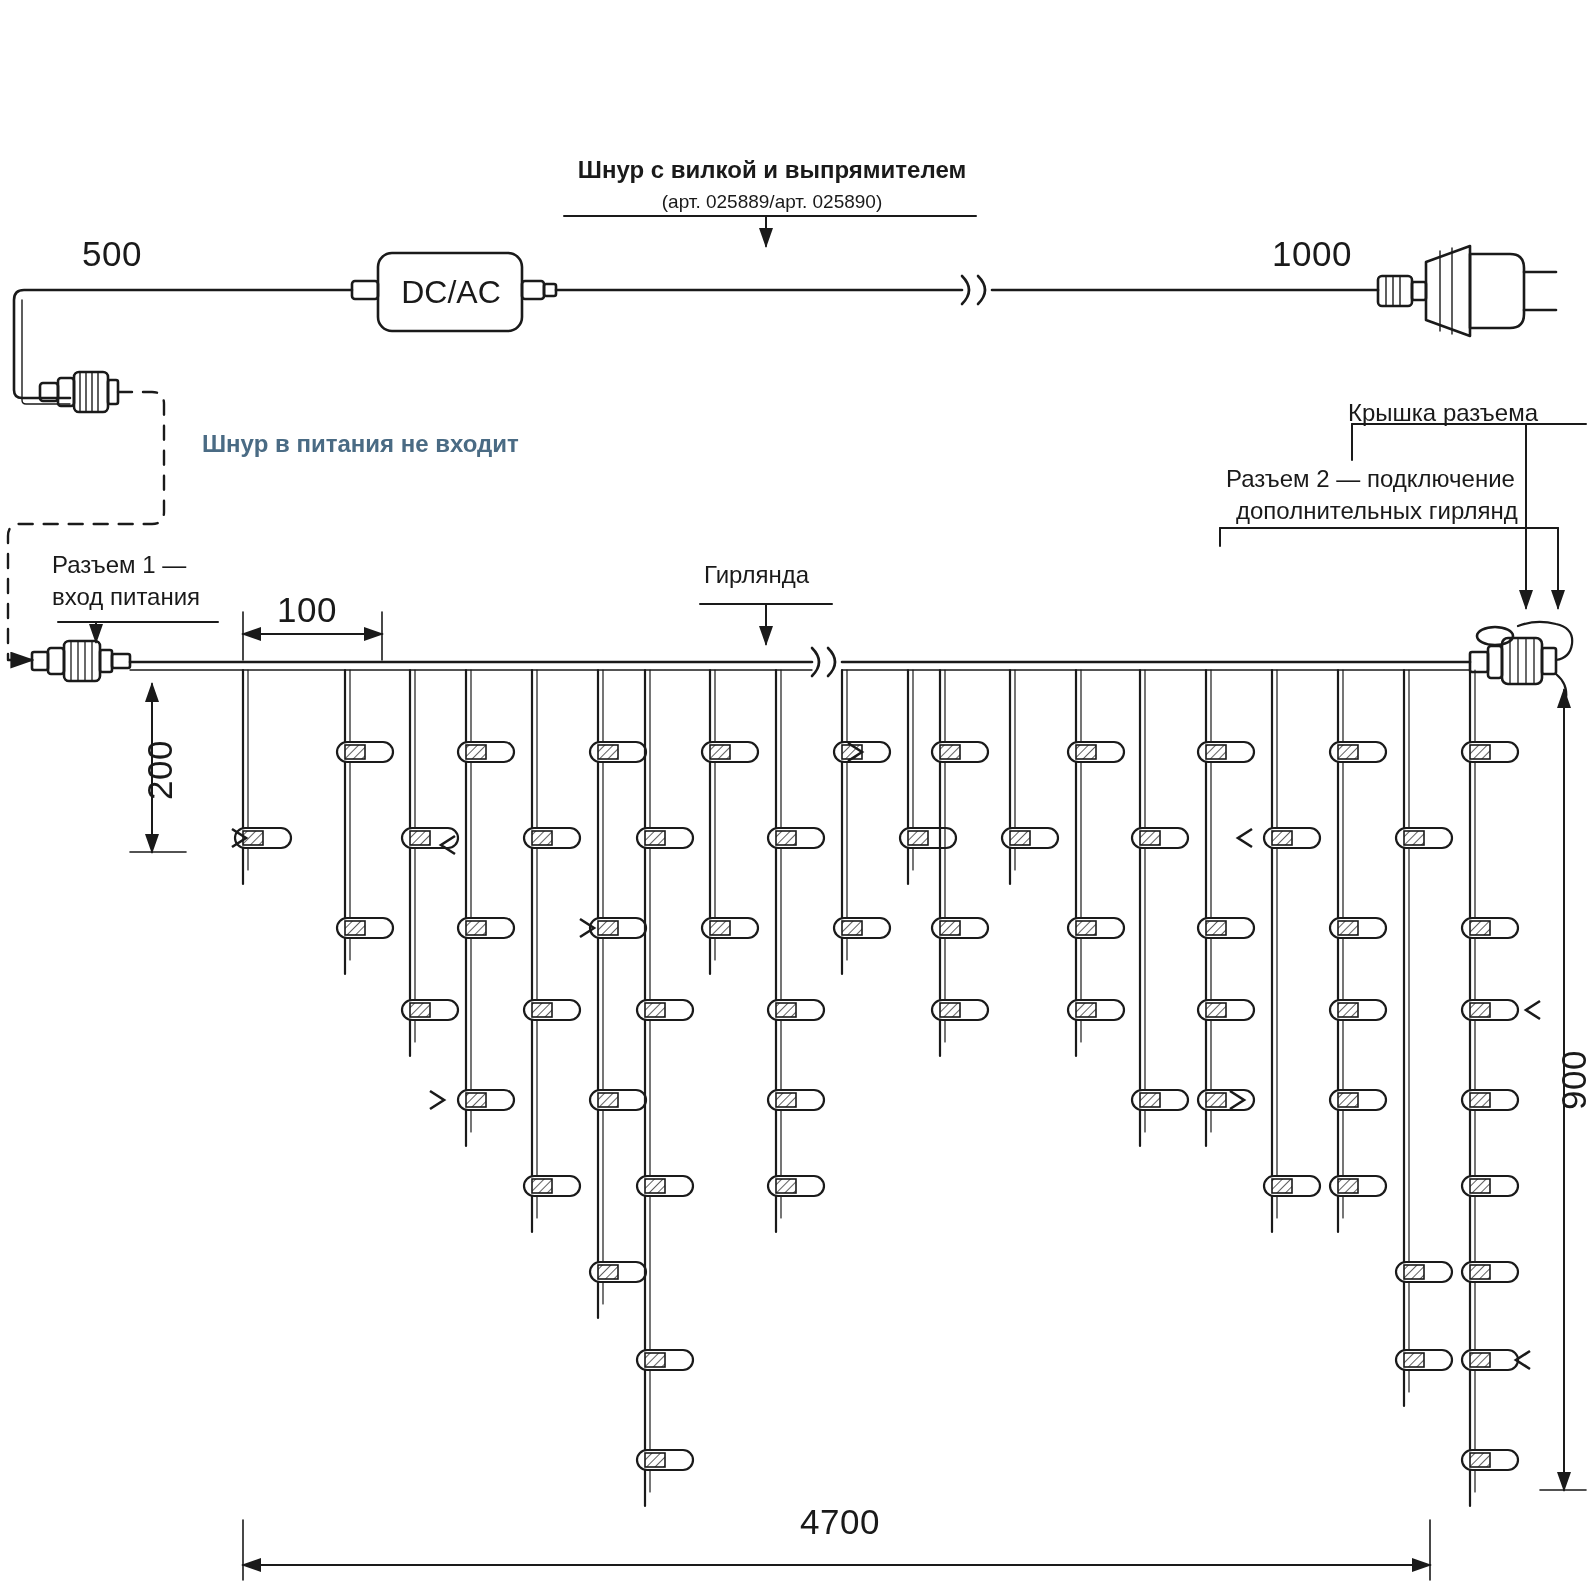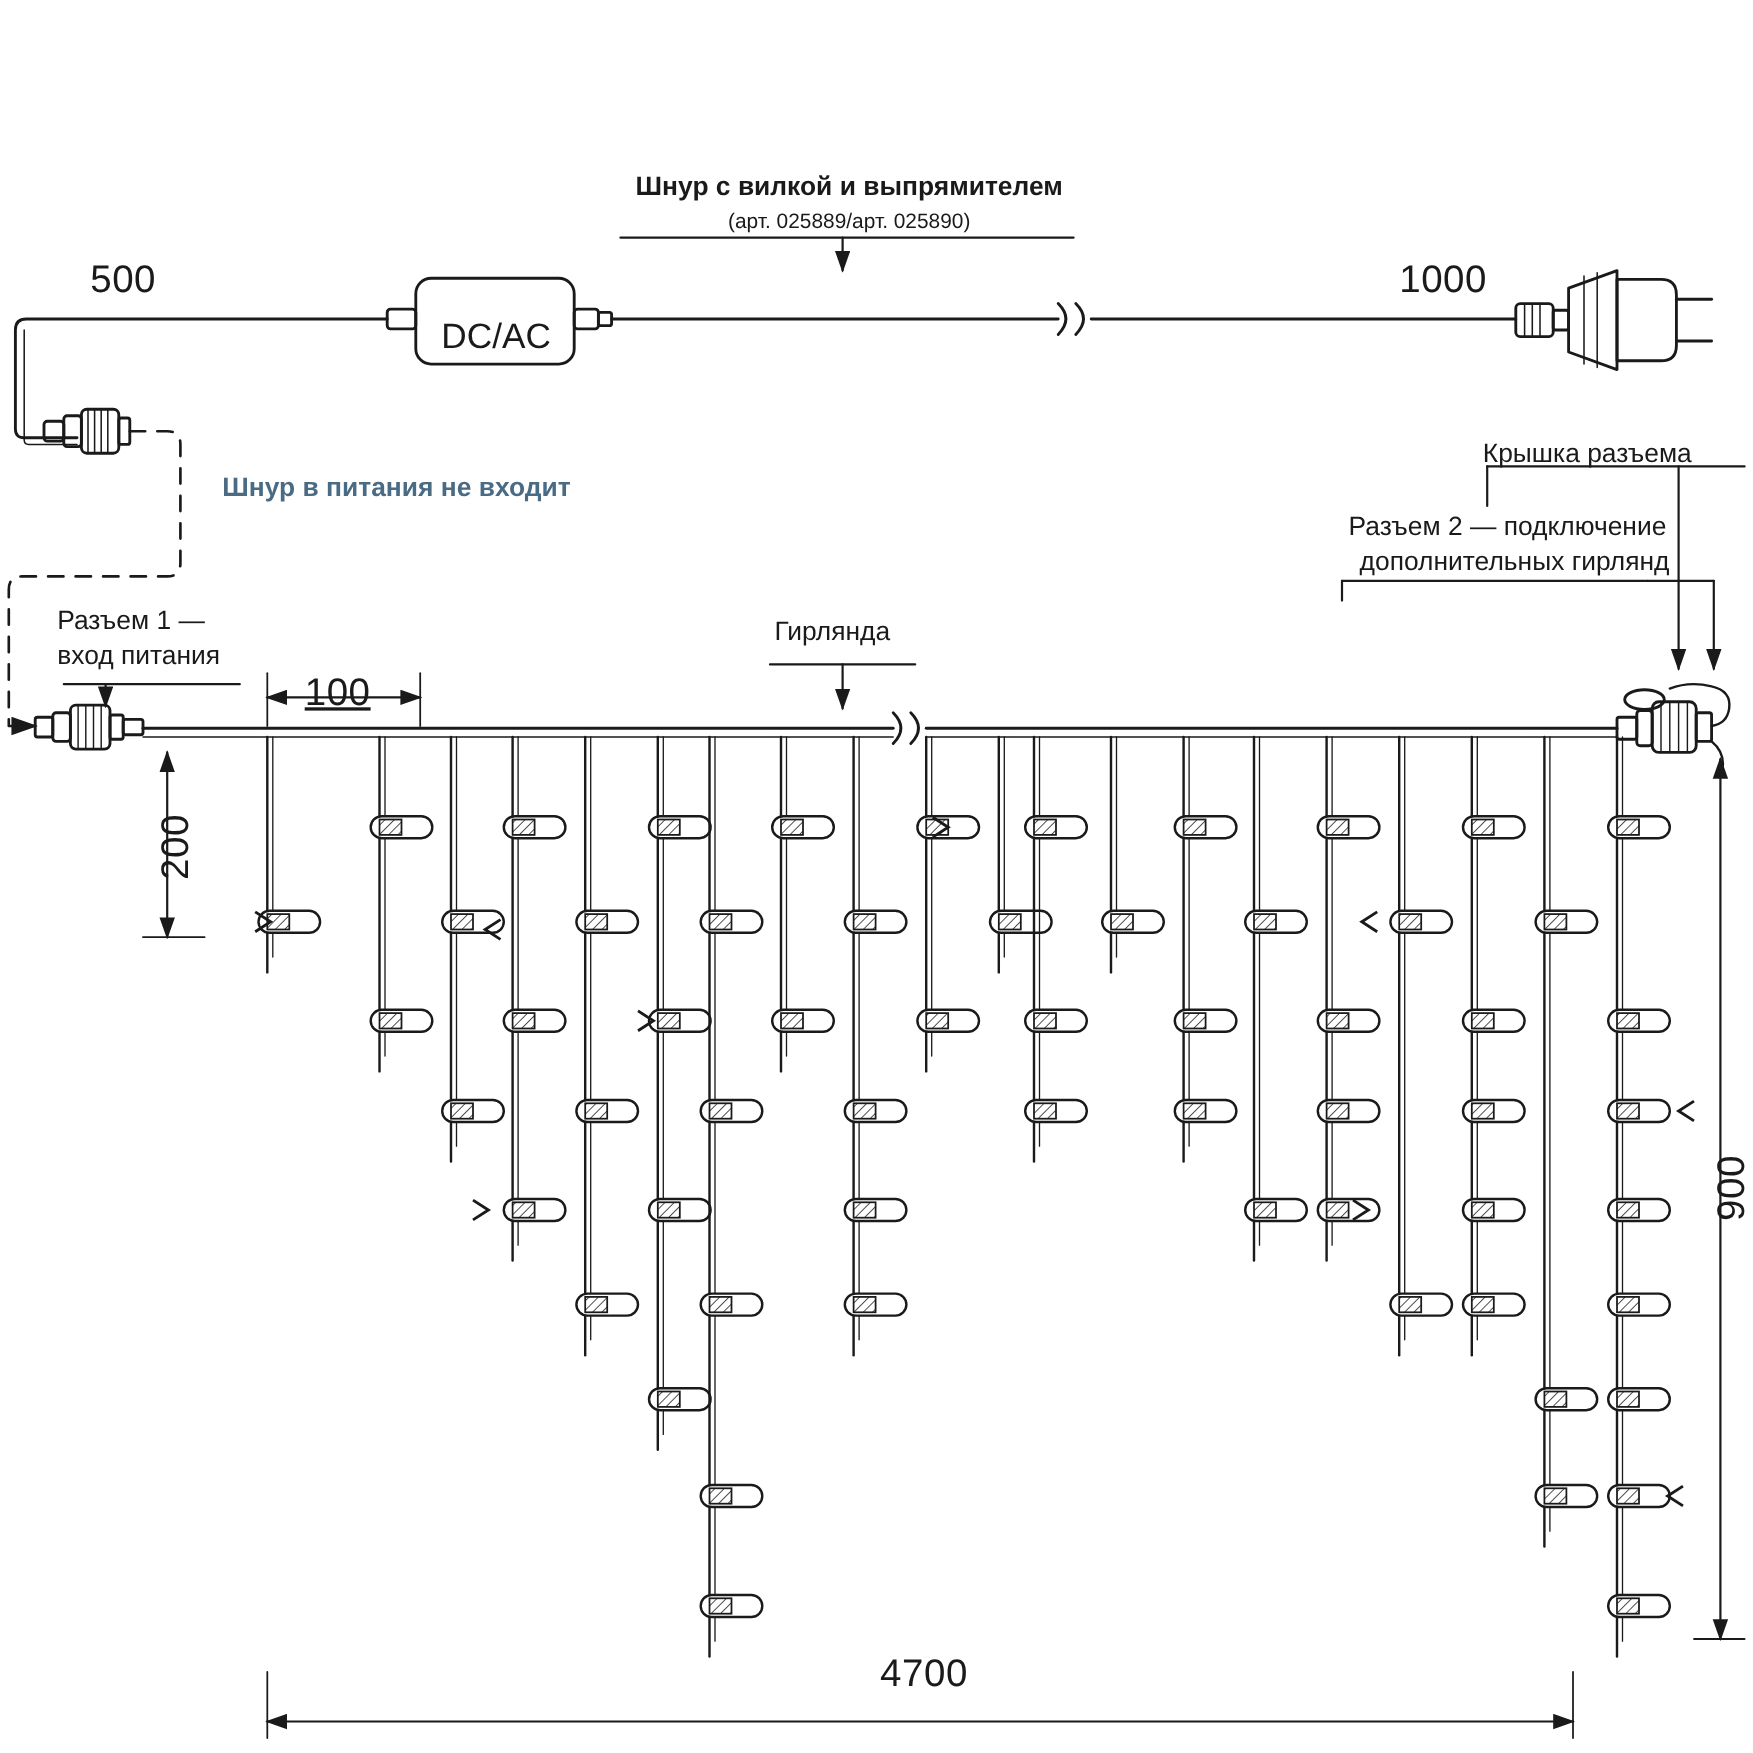--- a/index.html
+++ b/index.html
@@ -471,29 +471,29 @@
         <path d="M 1230 1091 L 1244 1100 L 1230 1109" fill="none" stroke="#1a1a1a" stroke-width="2.6"></path>
         <path d="M 455 836 L 441 845 L 455 854" fill="none" stroke="#1a1a1a" stroke-width="2.6"></path>
         <path d="M 1252 829 L 1238 838 L 1252 847" fill="none" stroke="#1a1a1a" stroke-width="2.6"></path>
         <path d="M 1530 1351 L 1516 1360 L 1530 1369" fill="none" stroke="#1a1a1a" stroke-width="2.6"></path>
         <path d="M 1540 1001 L 1526 1010 L 1540 1019" fill="none" stroke="#1a1a1a" stroke-width="2.6"></path>
       </g>
   </svg>
 
   <div class="lbl dim" style="left:82px; top:232px;">500</div>
   <div class="lbl dim" style="left:1272px; top:232px;">1000</div>
-  <div class="lbl dim" style="left:277px; top:608px;text-decoration:underline;">100</div>
+  <div class="lbl dim" style="left:277px; top:588px;">100</div>
   <div class="lbl dim vert" style="left:138px; top:800px;">200</div>
   <div class="lbl dim vert" style="left:1552px; top:1110px;">900</div>
   <div class="lbl dim" style="left:800px; top:1500px;">4700</div>
 
   <div class="lbl note" style="left:566px; top:155px; width:412px; text-align:center;font-weight:bold;">Шнур с вилкой и выпрямителем</div>
   <div class="lbl note-small" style="left:566px; top:190px; width:412px; text-align:center;">(арт. 025889/арт. 025890)</div>
 
-  <div class="lbl" style="left:392px; top:285px; width:118px; text-align:center; font-size:32px;">DC/AC</div>
+  <div class="lbl" style="left:392px; top:272px; width:118px; text-align:center; font-size:32px;">DC/AC</div>
 
   <div class="lbl blue" style="left:202px; top:428px;">Шнур в питания не входит</div>
 
   <div class="lbl note" style="left:52px; top:550px;">Разъем 1 —</div>
   <div class="lbl note" style="left:52px; top:582px;">вход питания</div>
 
   <div class="lbl note" style="left:704px; top:560px;">Гирлянда</div>
 
   <div class="lbl note" style="left:1348px; top:398px;">Крышка разъема</div>
   <div class="lbl note" style="left:1226px; top:464px;">Разъем 2 — подключение</div>

